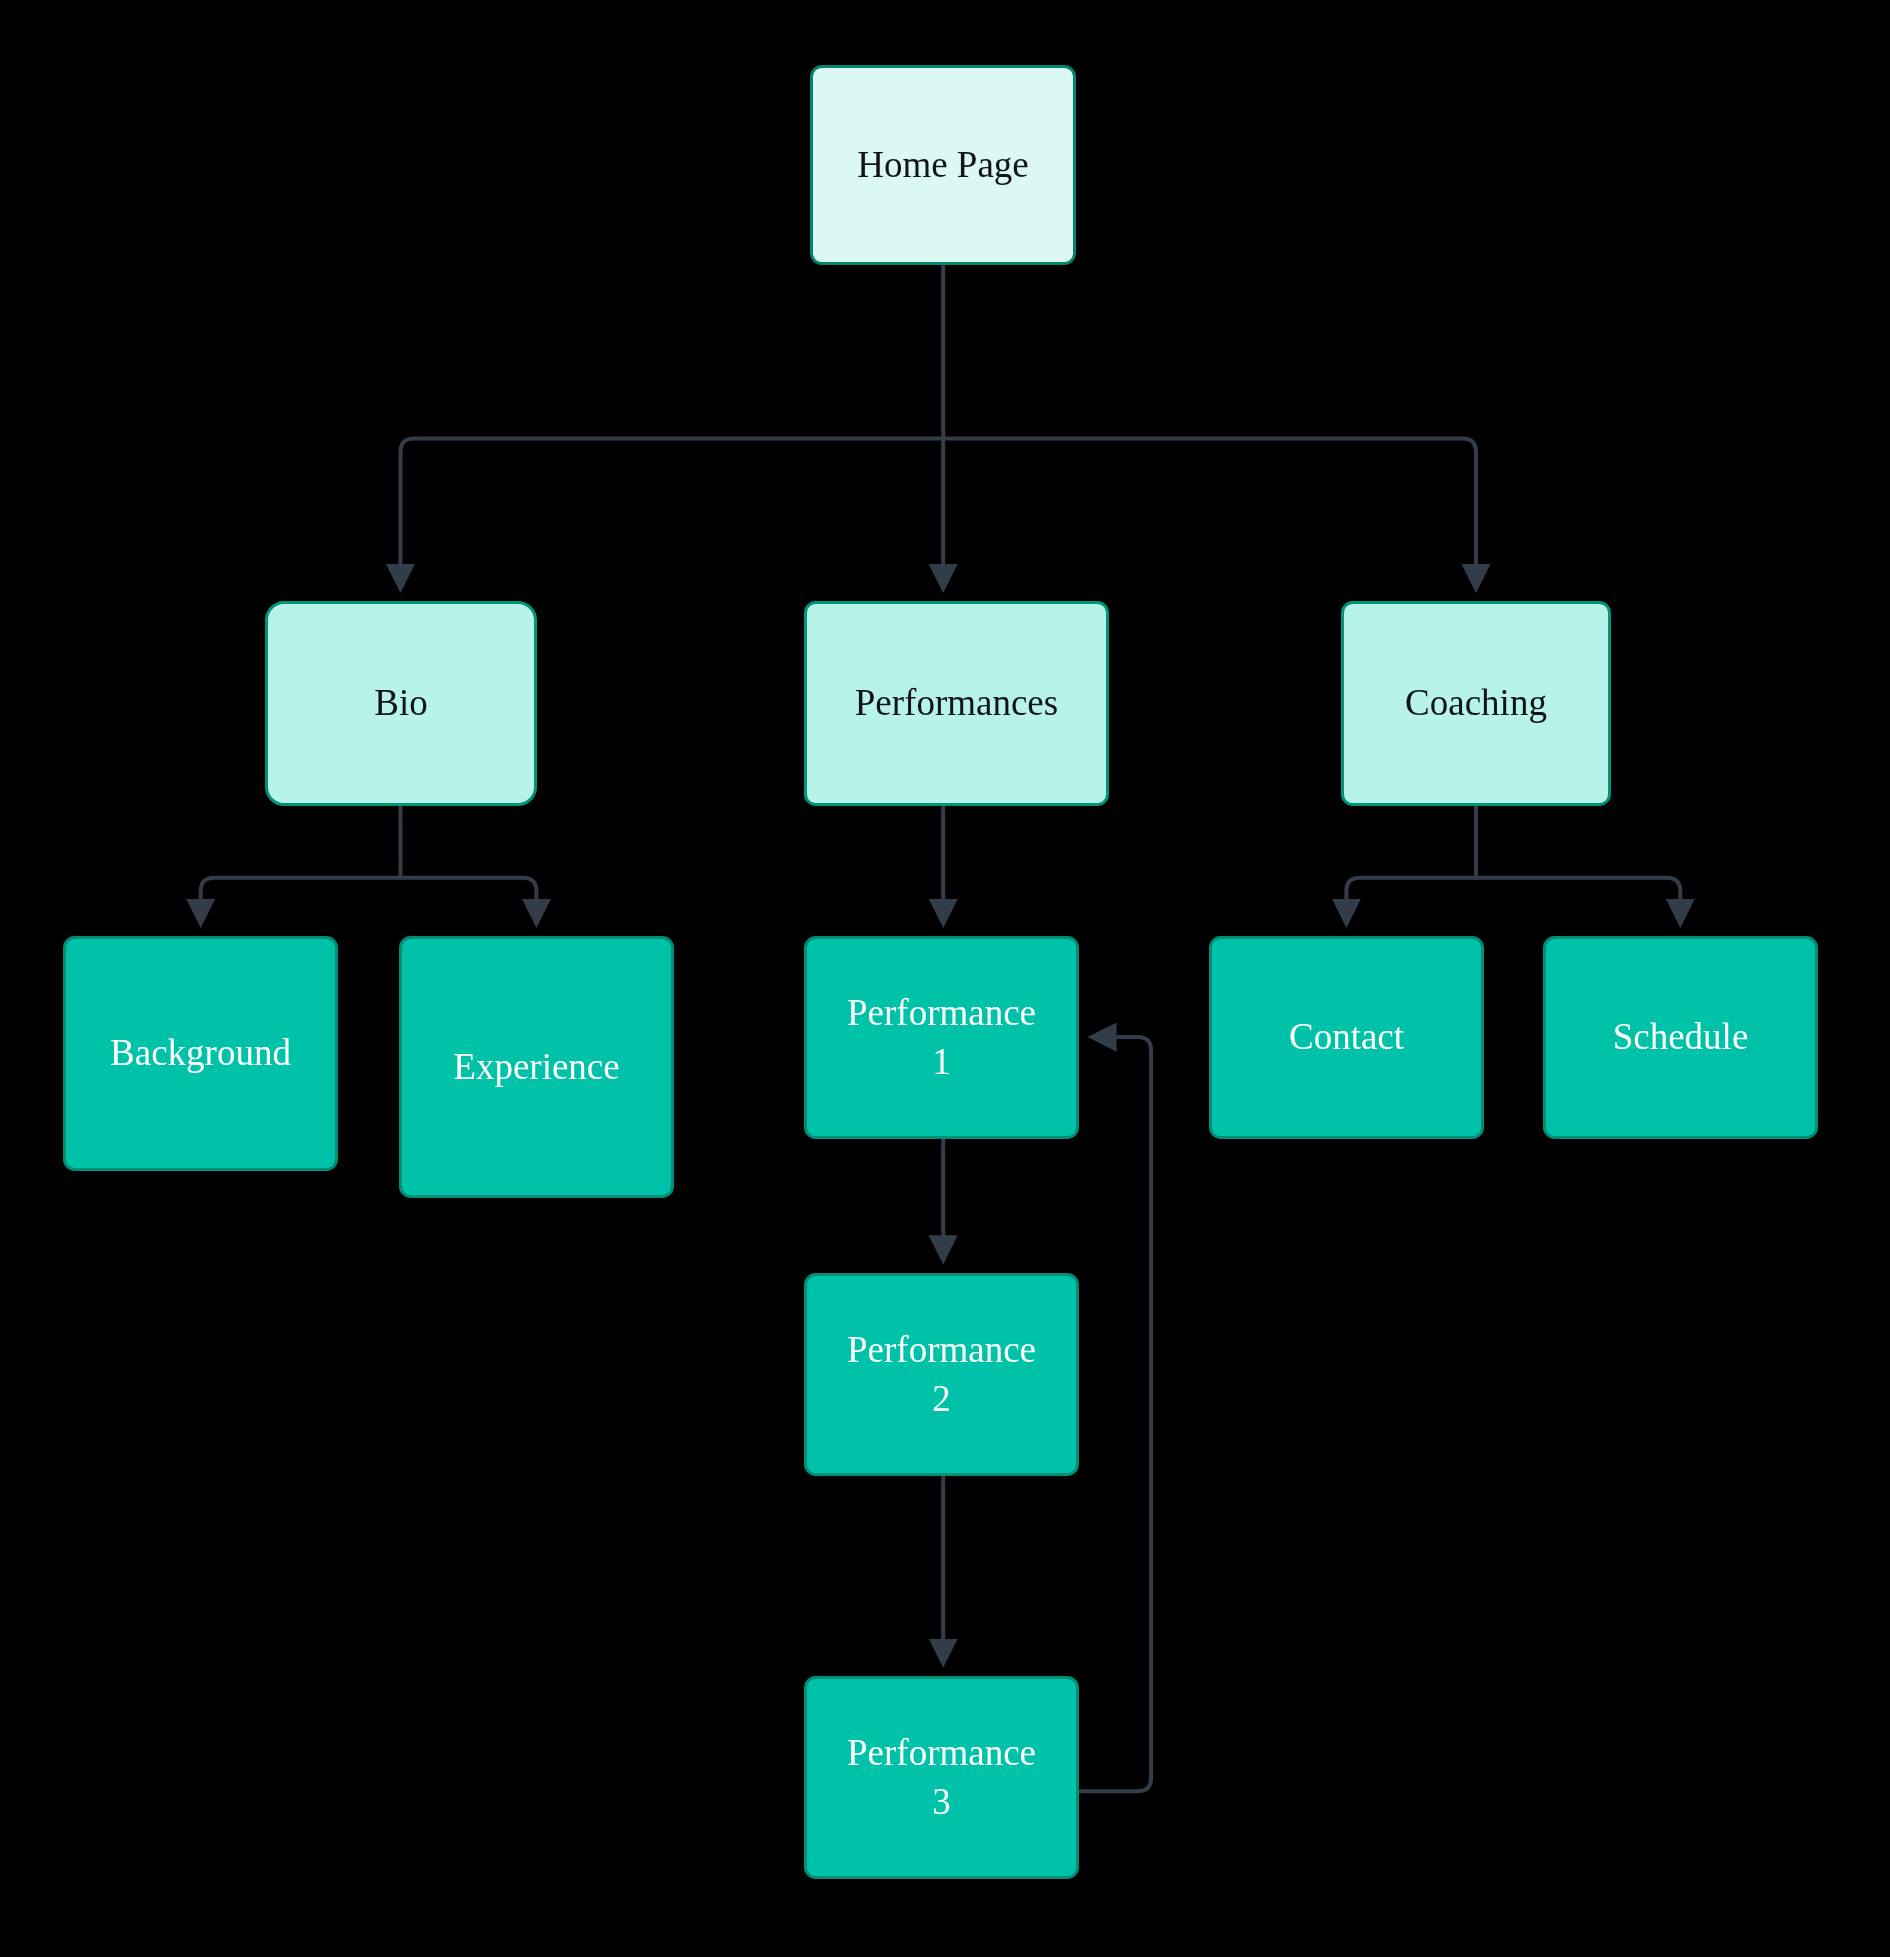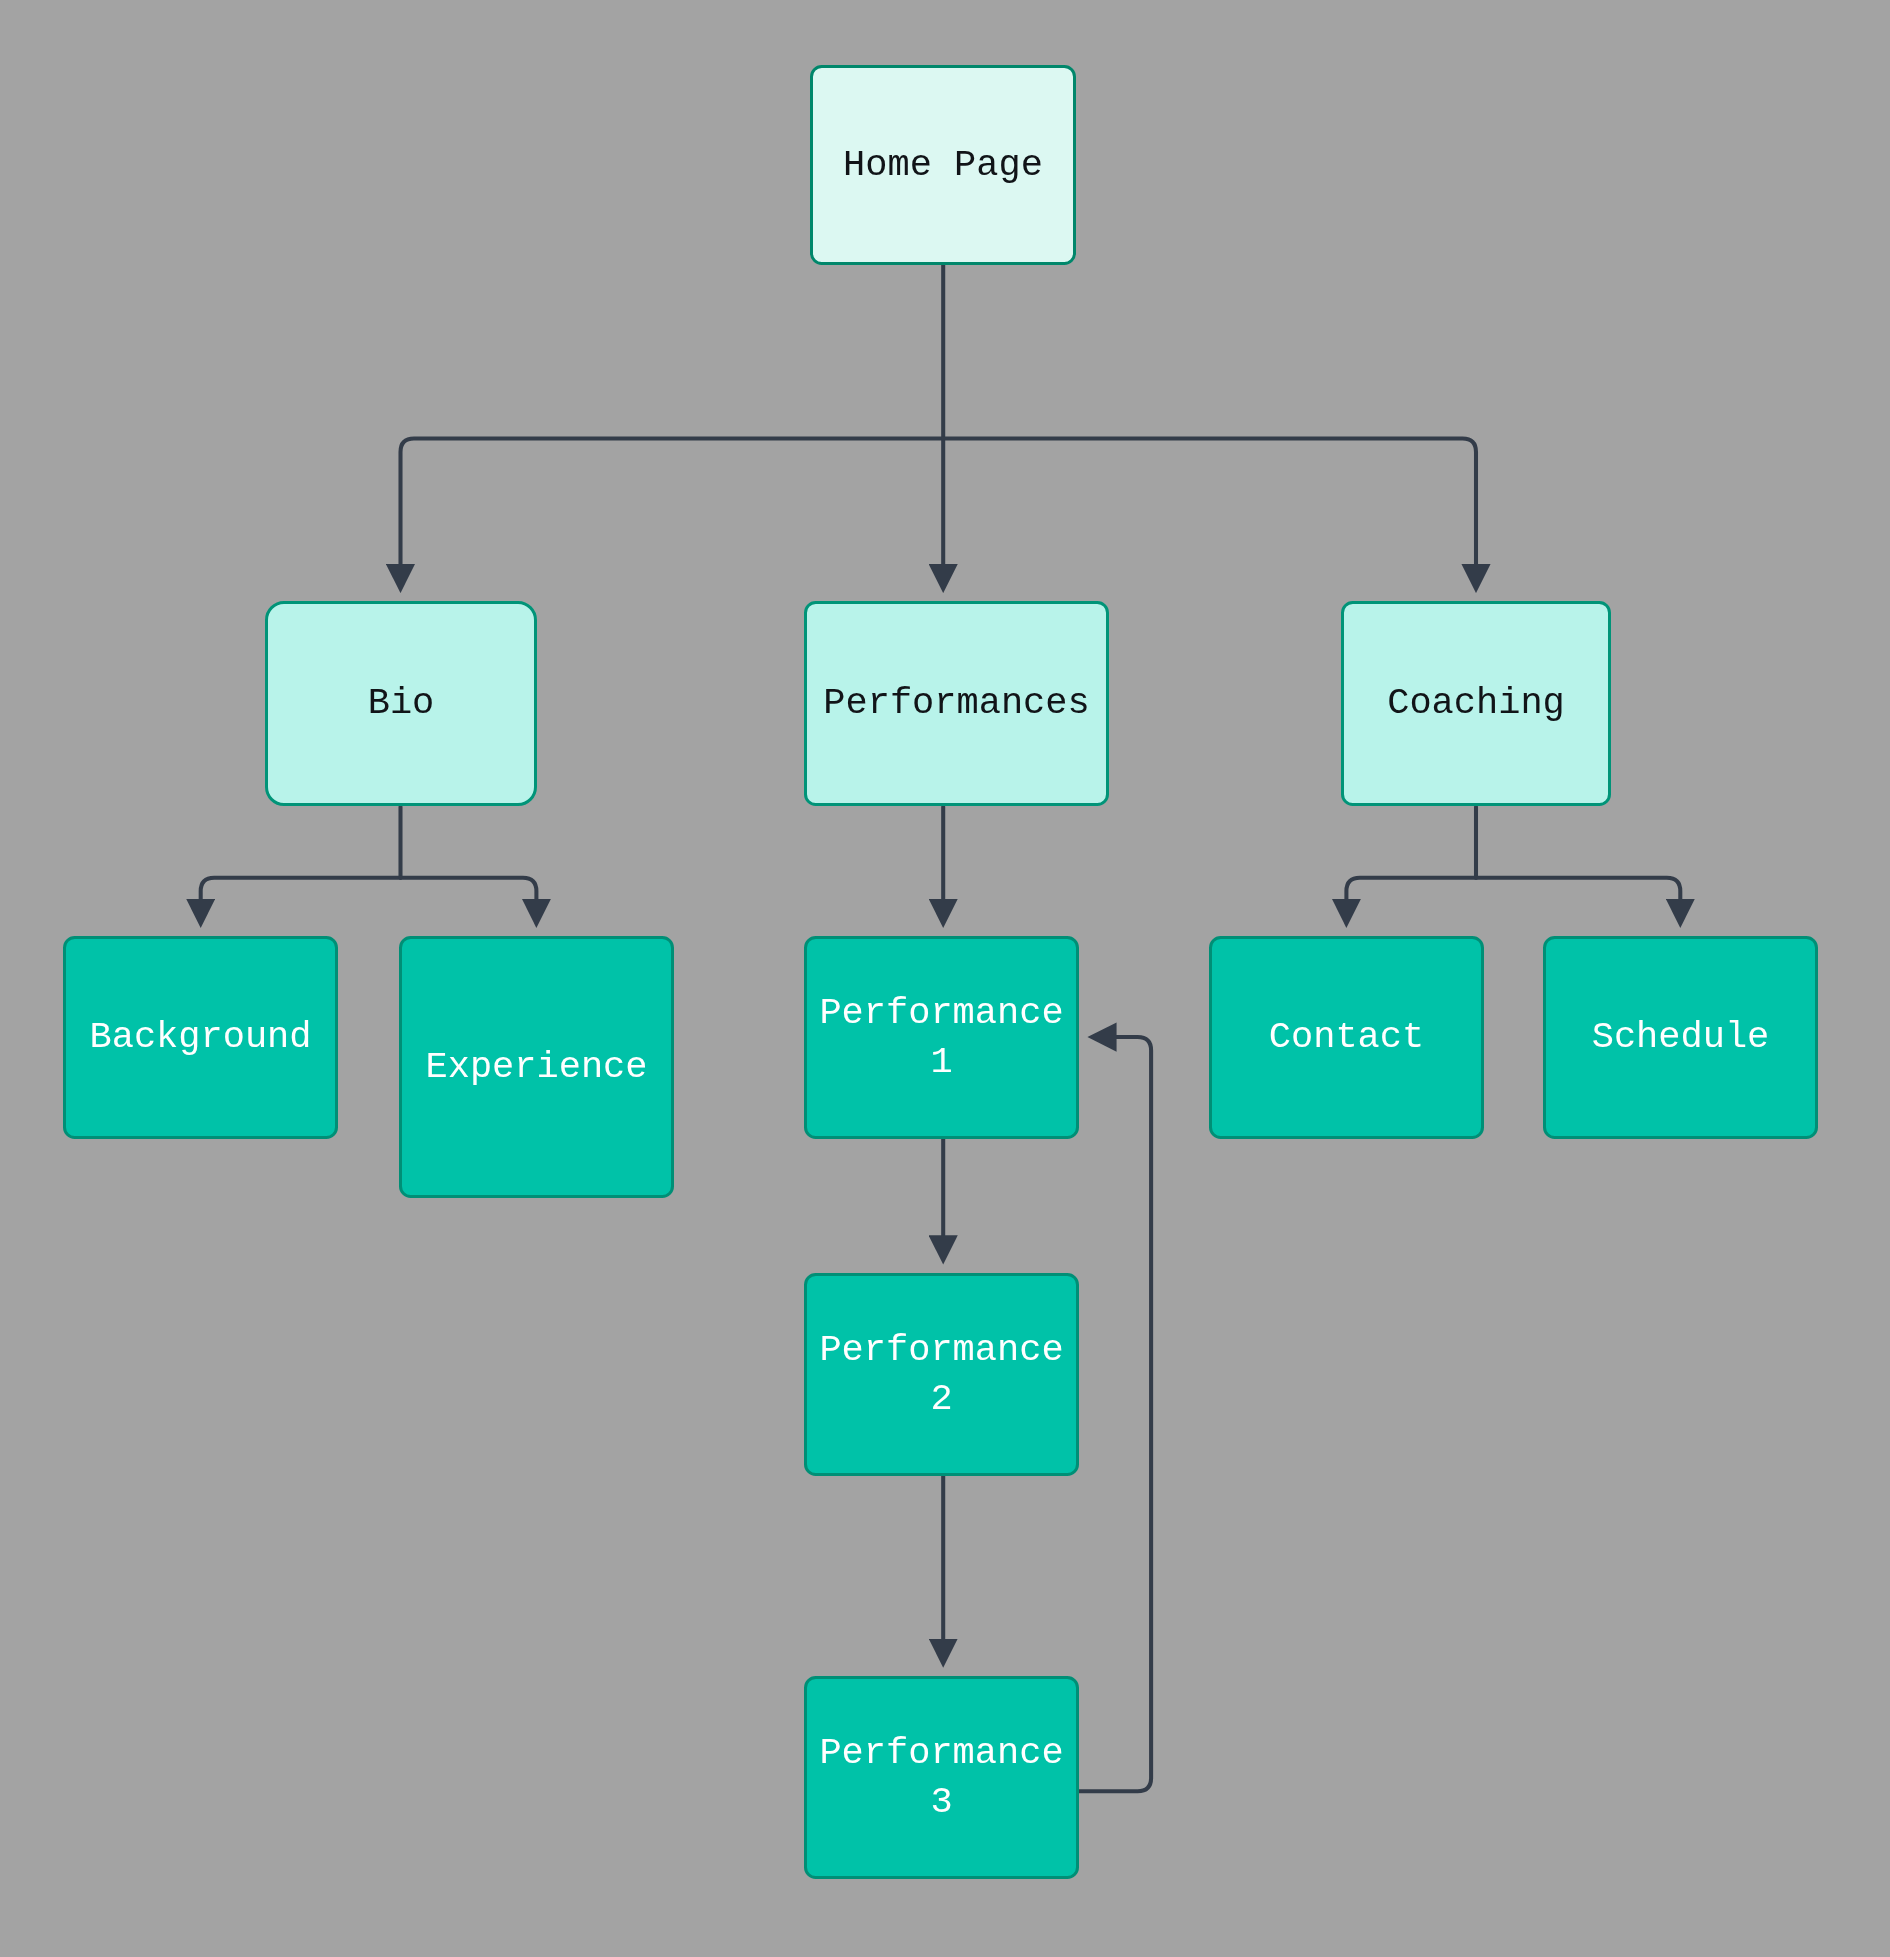--- a/index.html
+++ b/index.html
@@ -4,22 +4,22 @@
 <style>
   html, body {
     margin: 0;
     padding: 0;
     background: #ffffff;
   }
   #canvas {
     position: relative;
     width: 1890px;
     height: 1958px;
-    background: #a3a3a3;
-    font-family: Liberation Mono, monospace;
+    background: #000000;
+    font-family: Liberation Serif, serif;
     overflow: hidden;
   }
   #edges {
     position: absolute;
     left: 0;
     top: 0;
     width: 1890px;
     height: 1958px;
   }
   .node {
@@ -108,21 +108,21 @@
   </div>
 
   <div class="node mid" style="left:804px; top:601px; width:305px; height:205px;">
     <span>Performances</span>
   </div>
 
   <div class="node mid" style="left:1341px; top:601px; width:270px; height:205px;">
     <span>Coaching</span>
   </div>
 
-  <div class="node leaf" style="left:63px; top:936px; width:275px; height:203px;">
+  <div class="node leaf" style="left:63px; top:936px; width:275px; height:235px;">
     <span>Background</span>
   </div>
 
   <div class="node leaf" style="left:399px; top:936px; width:275px; height:262px;">
     <span>Experience</span>
   </div>
 
   <div class="node leaf" style="left:804px; top:936px; width:275px; height:203px;">
     <span>Performance
 1</span>

